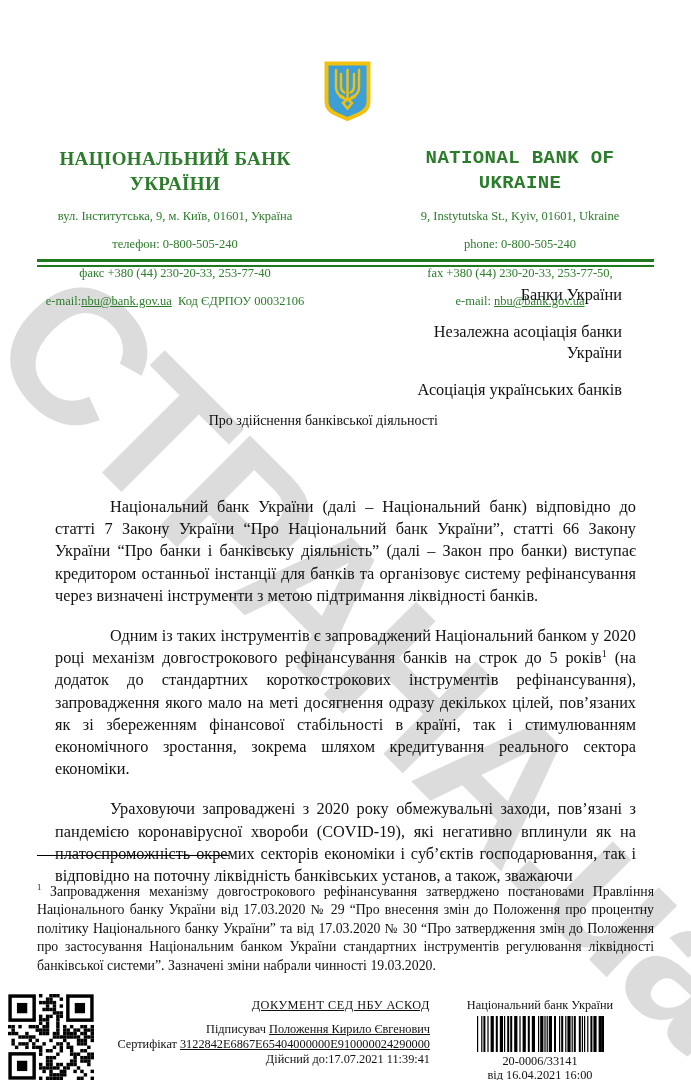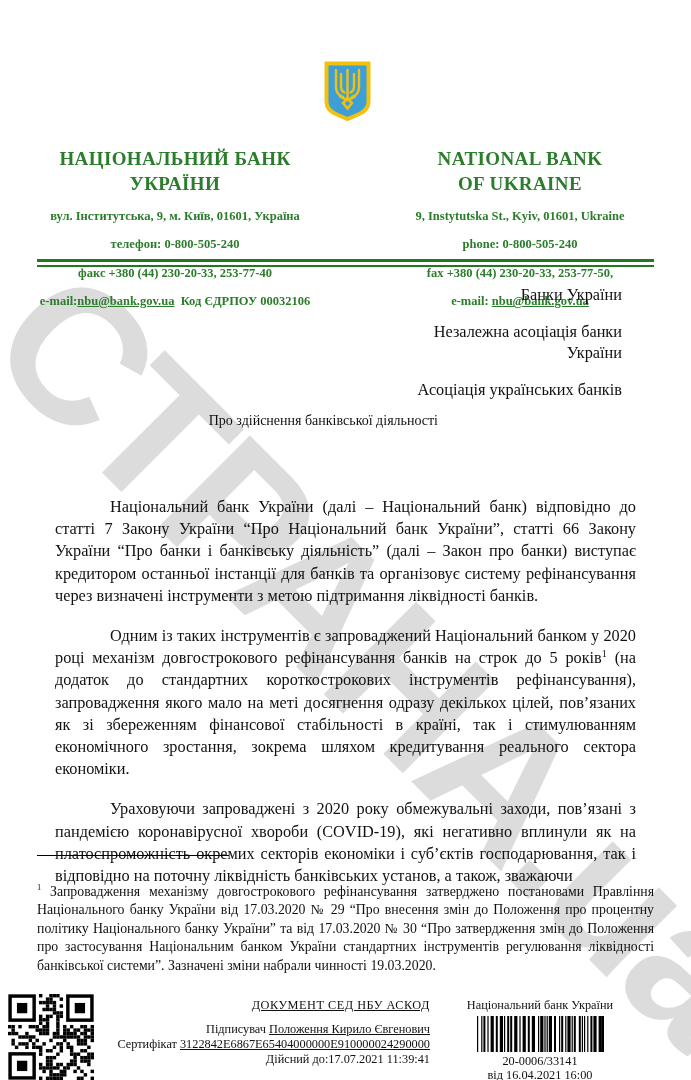--- a/index.html
+++ b/index.html
@@ -11,23 +11,23 @@
     font-family:"Liberation Sans","DejaVu Sans",sans-serif;font-weight:bold;
     font-size:190px;letter-spacing:-6px;color:#c7c7c7;opacity:.62;white-space:nowrap;
     transform:rotate(45deg);transform-origin:0 0;}
   
   .coat{left:324px;top:61px;width:47px;height:60px;}
   .col{position:absolute;text-align:center;color:#2b7c2b;}
   .col-uk{left:30px;top:146px;width:290px;}
   .col-en{left:400px;top:146px;width:240px;}
   .org-title{font-weight:bold;font-size:19px;line-height:1.32;letter-spacing:.4px;margin:0 auto;}
   .org-title.uk{max-width:250px;}
-  .org-title.en{max-width:190px;}
+  .org-title.en{max-width:190px;font-family:Liberation Mono, monospace;}
   .addr{font-size:12.5px;line-height:1.3;margin-top:11px;}
-  .addr div{margin:12px 0 1px 0;font-weight:bold;}
+  .addr div{margin:12px 0 1px 0;}
   .u{text-decoration:underline;}
   .sep{position:absolute;left:37px;top:259px;width:617px;height:3px;
        border-top:3.5px solid #1f7a1f;border-bottom:2px solid #1f7a1f;z-index:1;}
   
   .recipients{left:377px;top:284px;width:245px;font-size:16.3px;line-height:21.5px;}
   .recipients .r-item{margin-bottom:15px;}
   .subject{left:38px;top:413px;width:400px;font-size:14px;}
   
   .body{left:37px;top:478px;width:617px;font-size:16.3px;line-height:22.2px;text-align:justify;}
   .body p{margin:18px;text-indent:55px;}

